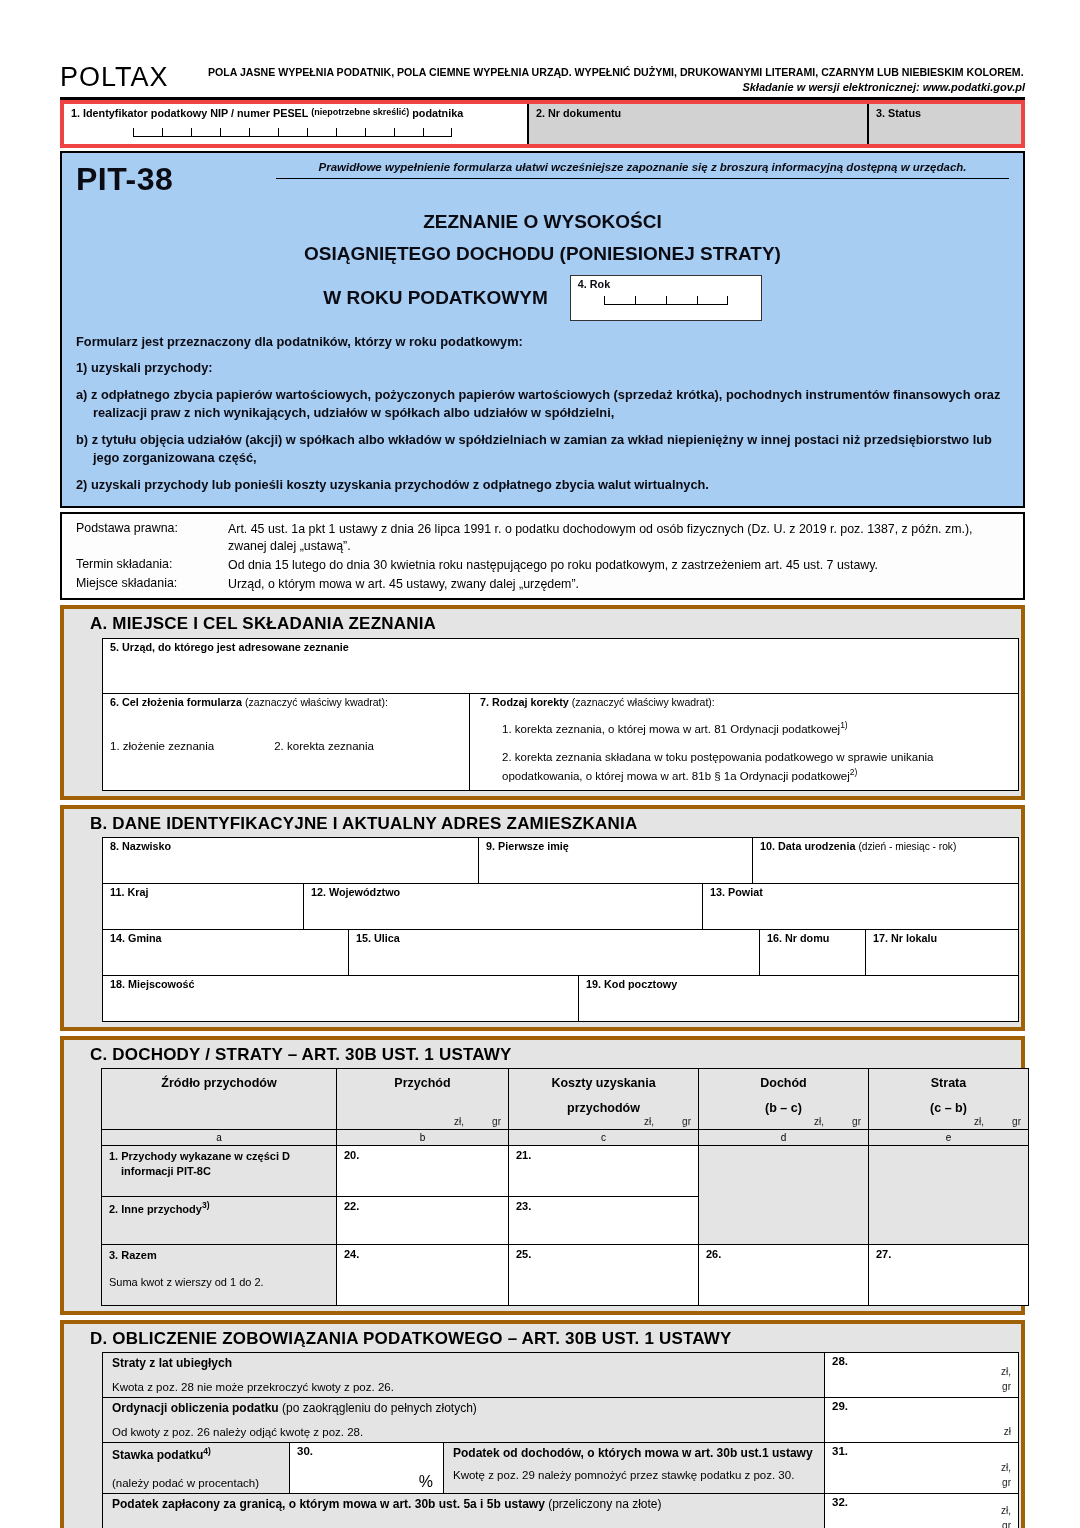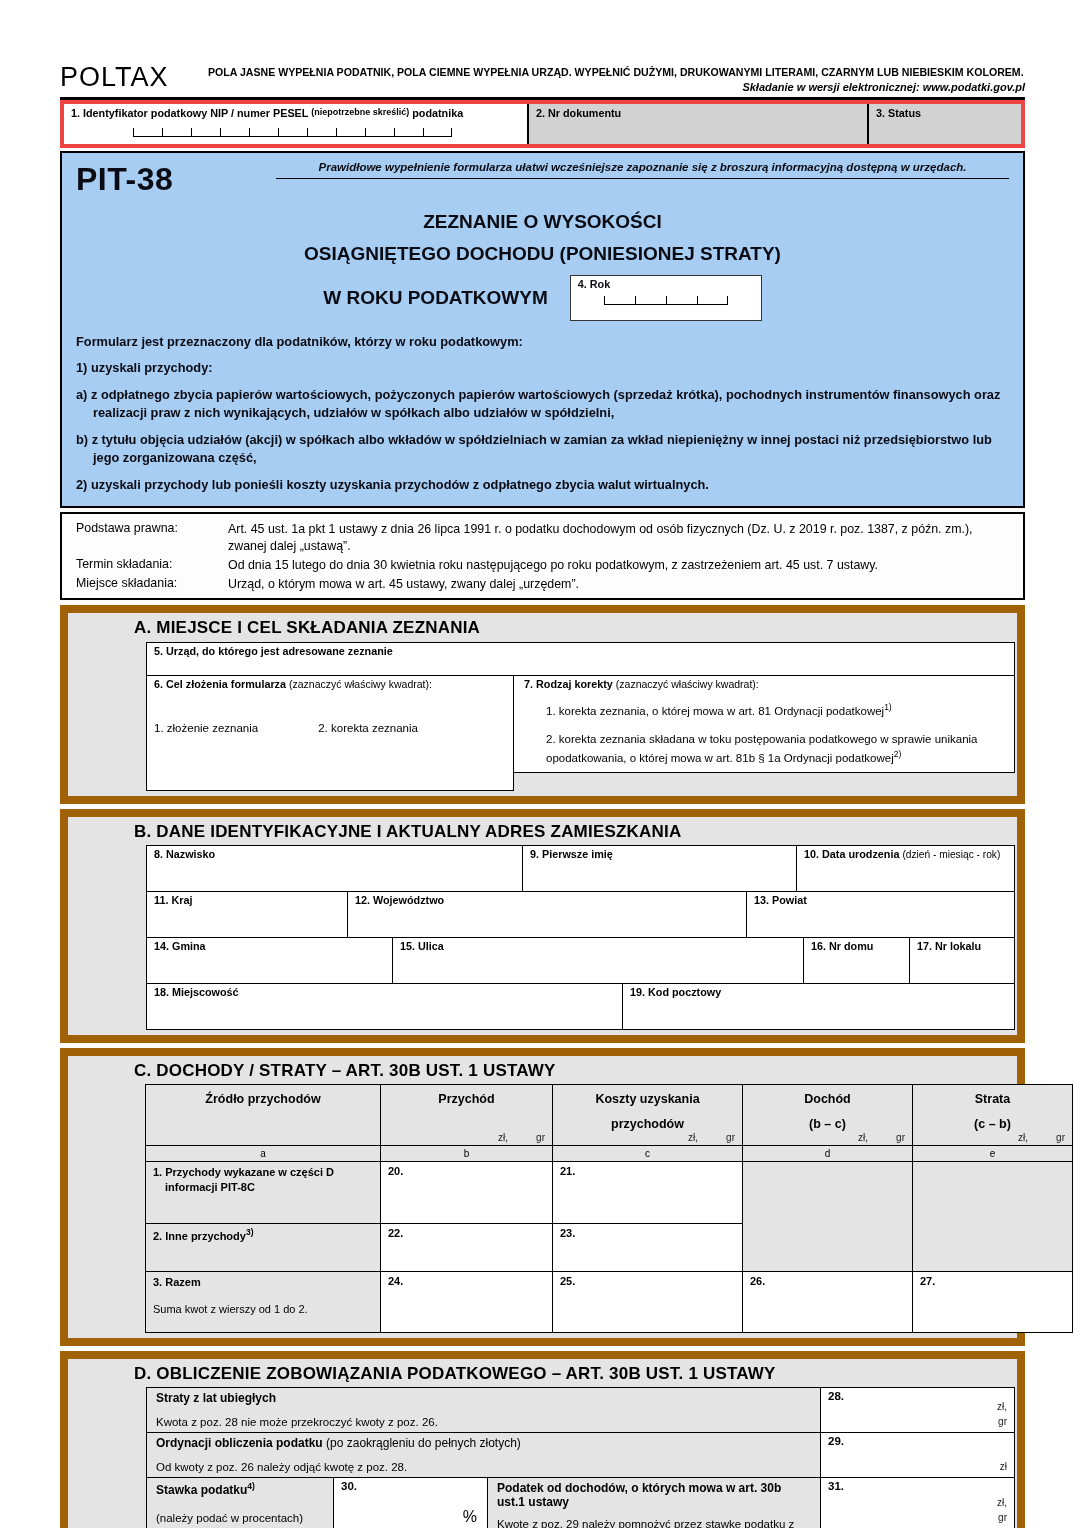--- a/index.html
+++ b/index.html
@@ -49,29 +49,29 @@
   .bb-paras div { margin-top:8px; line-height:1.45; }
   .hang { padding-left:17px; text-indent:-17px; }
 
   
   .legal { margin-top:4px; border:2px solid #000; background:#fdfdfd; padding:5px 12px 6px 14px; font-size:12.4px; }
   .lrow { display:flex; margin-top:2px; }
   .lrow .ll { width:152px; flex:0 0 152px; }
   .lrow .lt { flex:1; line-height:1.35; }
 
   
-  .section { margin-top:5px; border:8px solid #a16207; background:#e4e4e4; padding-bottom:5px;padding-left:40px; }
+  .section { margin-top:5px; border:4px solid #a16207; background:#e4e4e4; padding-bottom:5px; }
   .stitle { font-weight:bold; font-size:17px; padding:5px 8px 4px 26px; letter-spacing:.2px; }
   .sbody { margin-left:38px; margin-right:2px; }
   .cell { border:1px solid #000; background:#fff; padding:2px 7px; }
 
   
-  .box5 { height:34px; }
+  .box5 { height:56px; }
   .row67 { display:flex; margin-top:-1px; }
-  .box6 { width:368px; height:116px; }
+  .box6 { width:368px; height:98px; }
   .box7 { flex:1; margin-left:-1px; height:98px; padding:2px 10px; }
   .optrow { display:flex; justify-content:flex-start; gap:60px; margin-top:32px; font-size:11.5px; }
   .opt7 { font-size:11.5px; margin-left:22px; }
   .opt7.o1 { margin-top:12px; }
   .opt7.o2 { margin-top:14px; line-height:1.5; padding-right:6px; }
   sup { font-size:8.5px; }
 
   
   .brow { display:flex; margin-top:-1px; }
   .brow .cell { height:47px; }
@@ -83,21 +83,21 @@
   .ch { border:1px solid #000; background:#e4e4e4; text-align:center; font-weight:bold; font-size:12.5px; padding-top:7px; position:relative; margin:-1px 0 0 -1px; }
   .ch .l2 { margin-top:11px; }
   .chu { position:absolute; bottom:2px; right:7px; font-weight:normal; font-size:10px; color:#222; display:flex; gap:28px; }
   .cletter { border:1px solid #000; background:#e4e4e4; text-align:center; font-size:10px; height:17px; margin:-1px 0 0 -1px; line-height:15px; }
   .cc { border:1px solid #000; margin:-1px 0 0 -1px; padding:3px 7px; font-size:11px; font-weight:bold; }
   .cc.lab { background:#e4e4e4; line-height:1.35; }
   .cc.num { background:#fff; }
   .cc.span2 { grid-row:span 2; background:#e4e4e4; }
   .cc .sub { font-weight:normal; font-size:11px; margin-top:12px; }
   .c-h { height:62px; }
-  .r1 { height:63px; } .r2 { height:49px; } .r3 { height:62px; }
+  .r1 { height:52px; } .r2 { height:49px; } .r3 { height:62px; }
   .hang-c { padding-left:12px; text-indent:-12px; display:block; }
 
   
   .drow { display:flex; margin-top:-1px; }
   .dlab { flex:1; border:1px solid #000; background:#e4e4e4; padding:3px 9px 4px 9px; display:flex; flex-direction:column; justify-content:space-between; }
   .dlab .t { font-size:12px; font-weight:bold; }
   .dlab .t .nrm { font-weight:normal; }
   .dlab .n { font-size:11.5px; font-weight:normal; }
   .dnum { width:195px; border:1px solid #000; background:#fff; margin-left:-1px; padding:2px 7px; position:relative; font-size:11.5px; font-weight:bold; }
   .dunits { position:absolute; right:7px; bottom:3px; text-align:right; font-size:10px; font-weight:normal; color:#222; line-height:1.45; }

